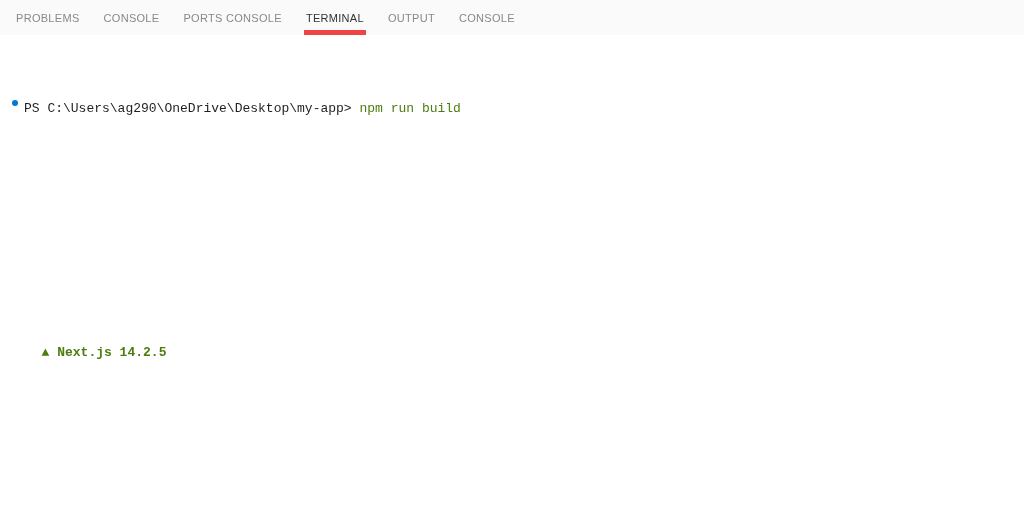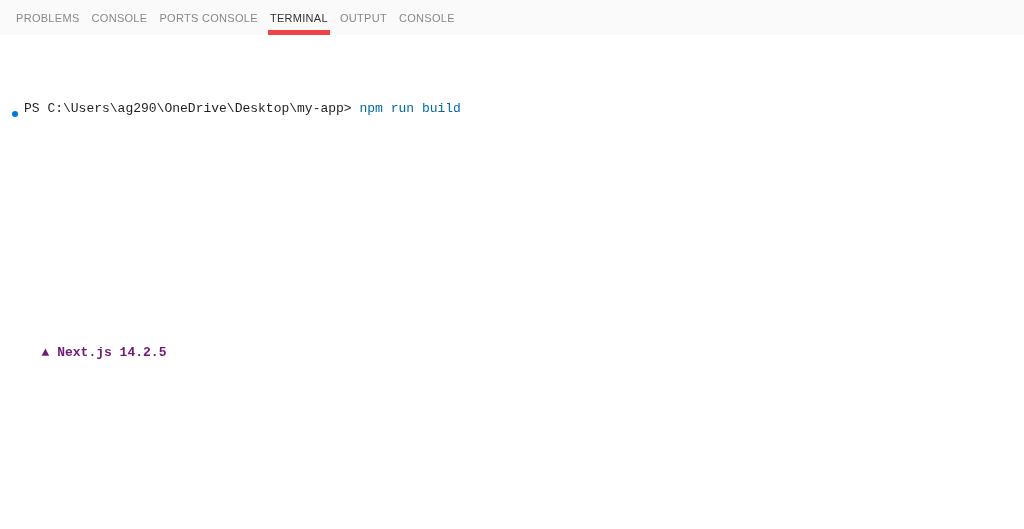--- a/index.html
+++ b/index.html
@@ -11,21 +11,21 @@
       font-family: Consolas, 'Courier New', monospace;
       font-size: 13px;
       background: #ffffff;
       color: #333;
       width: 1024px;
       height: 529px;
       overflow: hidden;
     }
     .tabs {
       display: flex;
-      gap: 8px;
+      gap: 20px;
       padding: 8px 14px 0 14px;
       background: #fafafa;
       font-family: -apple-system, 'Segoe UI', Arial, sans-serif;
       font-size: 11px;
       color: #888;
       letter-spacing: 0.3px;
     }
     .tab {
       padding: 4px 2px 6px 2px;
       cursor: pointer;
@@ -36,34 +36,34 @@
       border-bottom: 5px solid #ef4444;
     }
     .terminal {
       padding: 12px 12px 0 12px;
       line-height: 1.35;
       white-space: pre;
       font-family: Consolas, 'Courier New', monospace;
     }
     .prompt-line {
       display: flex;
-      align-items: flex-end;
+      align-items: flex-start;
     }
     .dot {
       display: inline-block;
       width: 6px;
       height: 6px;
       border-radius: 50%;
       margin-right: 6px;
     }
     .dot-filled { background: #0078d4; }
     .prompt { color: #1f1f1f; }
-    .cmd { color: #0369a1; }
+    .cmd { color: #4d7c0f; }
     .output { margin-left: 14px; }
-    .purple { color: #701a75; font-weight: bold; }
+    .purple { color: #4d7c0f; font-weight: bold; }
     .spacer-md { height: 14px; }
     .spacer-lg { height: 20px; }
   </style>
 </head>
 <body>
 
 <div class="tabs">
   <div class="tab">PROBLEMS</div>
   <div class="tab">CONSOLE</div>
   <div class="tab">PORTS CONSOLE</div>

